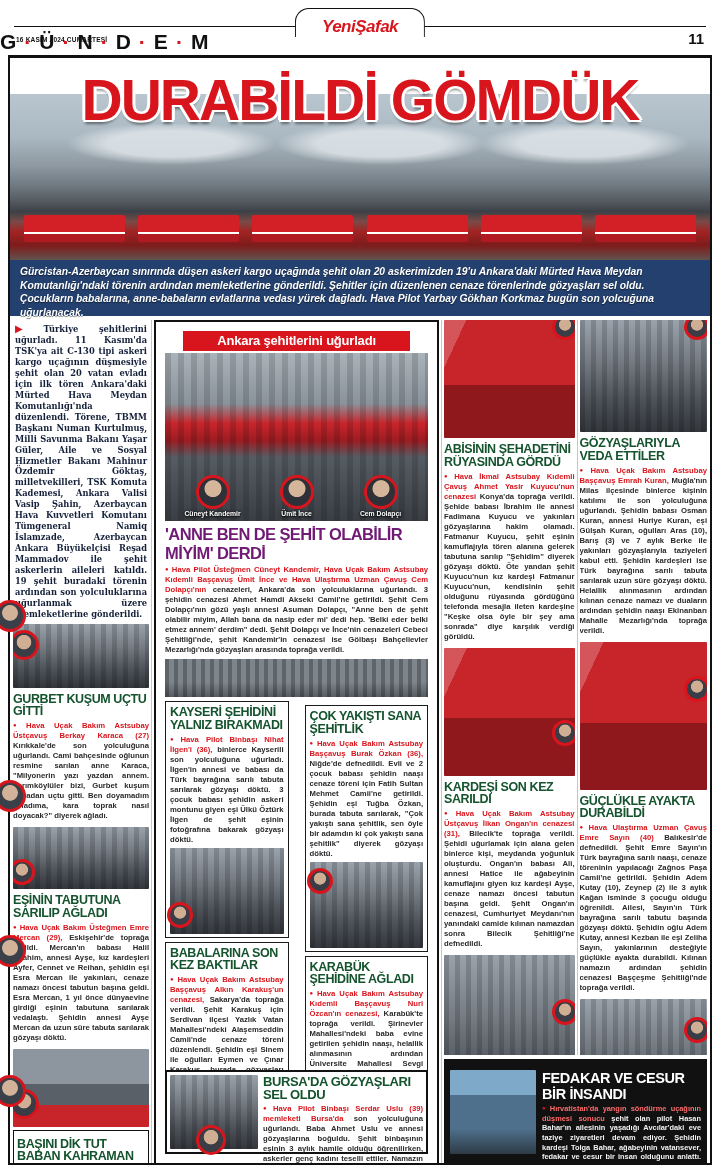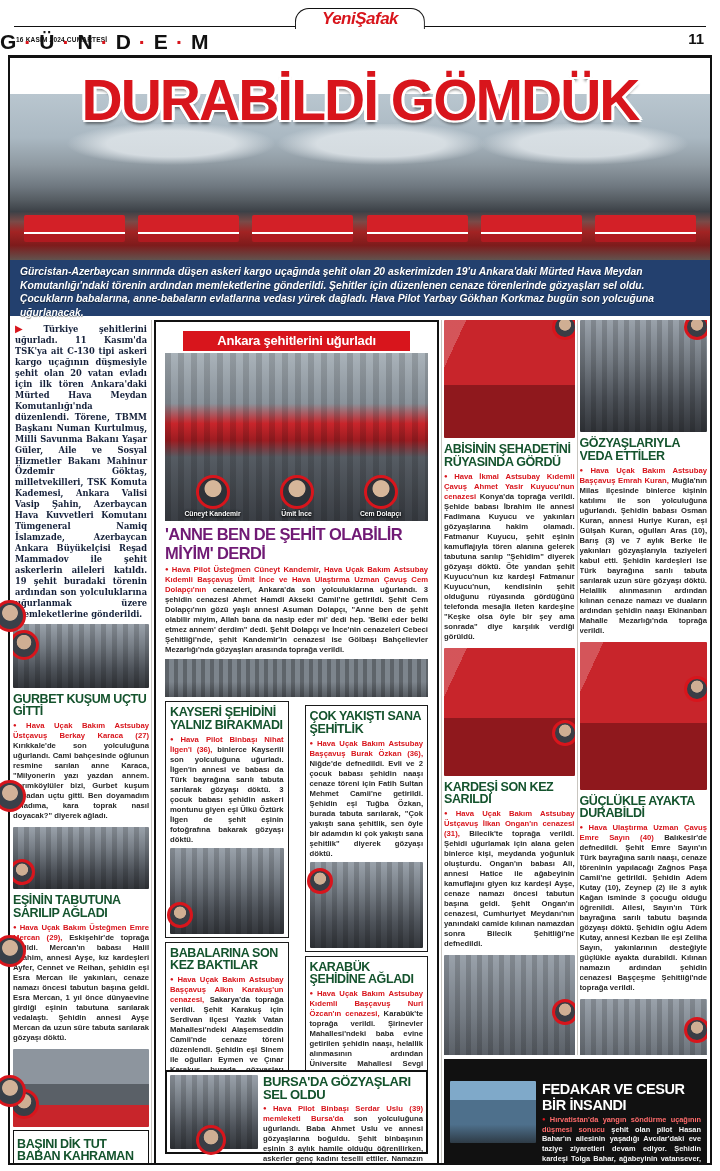--- a/index.html
+++ b/index.html
@@ -4,21 +4,21 @@
 <style>
   * { margin:0; padding:0; box-sizing:border-box; }
   html,body { background:#e9e7e2; }
   body { font-family:"Liberation Sans", sans-serif; }
   .sheet { width:720px; height:1171px; background:#fff; position:relative; overflow:hidden; }
 
   
   .masthead { position:relative; height:57px; padding:0 14px; }
   .mast-rule { position:absolute; left:14px; right:14px; top:26px; border-top:1.5px solid #111; }
   .logo-tab { position:absolute; left:50%; transform:translateX(-50%); top:8px; background:#fff;
-              border:1.5px solid #111; border-bottom:none; border-radius:14px 14px 0 0; padding:0 26px 0; }
+              border:1.5px solid #111; border-bottom:none; border-radius:14px 14px 0 0; padding:8px 26px 0; }
   .brand { color:#d8151c; font-weight:800; font-style:italic; font-size:17px; letter-spacing:-0.5px; }
   .section-row { position:absolute; left:0; right:16px; top:30px; text-align:left; }
   .sec-letter { font-weight:800; font-size:21px; color:#111; letter-spacing:1px; }
   .sec-letter:not(:last-child)::after { content:"·"; color:#d8151c; margin:0 7px; font-weight:900; }
   .date { position:absolute; left:16px; top:36px; font-size:6.5px; font-weight:800; color:#111; letter-spacing:.2px; }
   .pageno { position:absolute; right:16px; top:30px; font-size:15px; font-weight:800; color:#111; }
   .thick-rule { position:absolute; left:8px; right:8px; top:55px; border-top:3px solid #111; }
 
   
   .frame { position:absolute; left:8px; right:8px; top:58px; bottom:6px; border:2px solid #111;
@@ -105,21 +105,21 @@
   .bursa .photo { width:88px; height:100%; flex:none; }
   .bursa .art-title { font-size:13px; margin:0 0 2px; }
 
   
   .r-art { margin-bottom:6px; }
   .r-art .art-title { font-size:12.5px; }
   .r-photo-1 { height:118px; } .r-photo-2 { height:128px; } .r-photo-3 { height:170px; }
   .r5-photo-1 { height:112px; } .r5-photo-2 { height:148px; } .r5-photo-3 { height:128px; }
 
   
-  .fedakar { background:#111; color:#fff; margin-top:4px; padding:22px 6px; display:flex; gap:6px; height:106px; }
+  .fedakar { background:#111; color:#fff; margin-top:4px; padding:11px 6px; display:flex; gap:6px; height:106px; }
   .fedakar .photo { width:86px; height:100%; flex:none;
      background:linear-gradient(180deg,#7fa9c9 0 30%, #4e708c 30% 70%, #2e3b46 100%); }
   .fed-title { font-weight:800; font-size:14.5px; letter-spacing:-0.4px; color:#fff; margin-bottom:2px; }
   .fed-body { font-size:7.4px; line-height:1.3; font-weight:600; color:#f2f2f2; text-align:justify; }
   .fed-body .lead { color:#ff6b6b; }
 </style>
 </head>
 <body>
 
 <div class="sheet">

